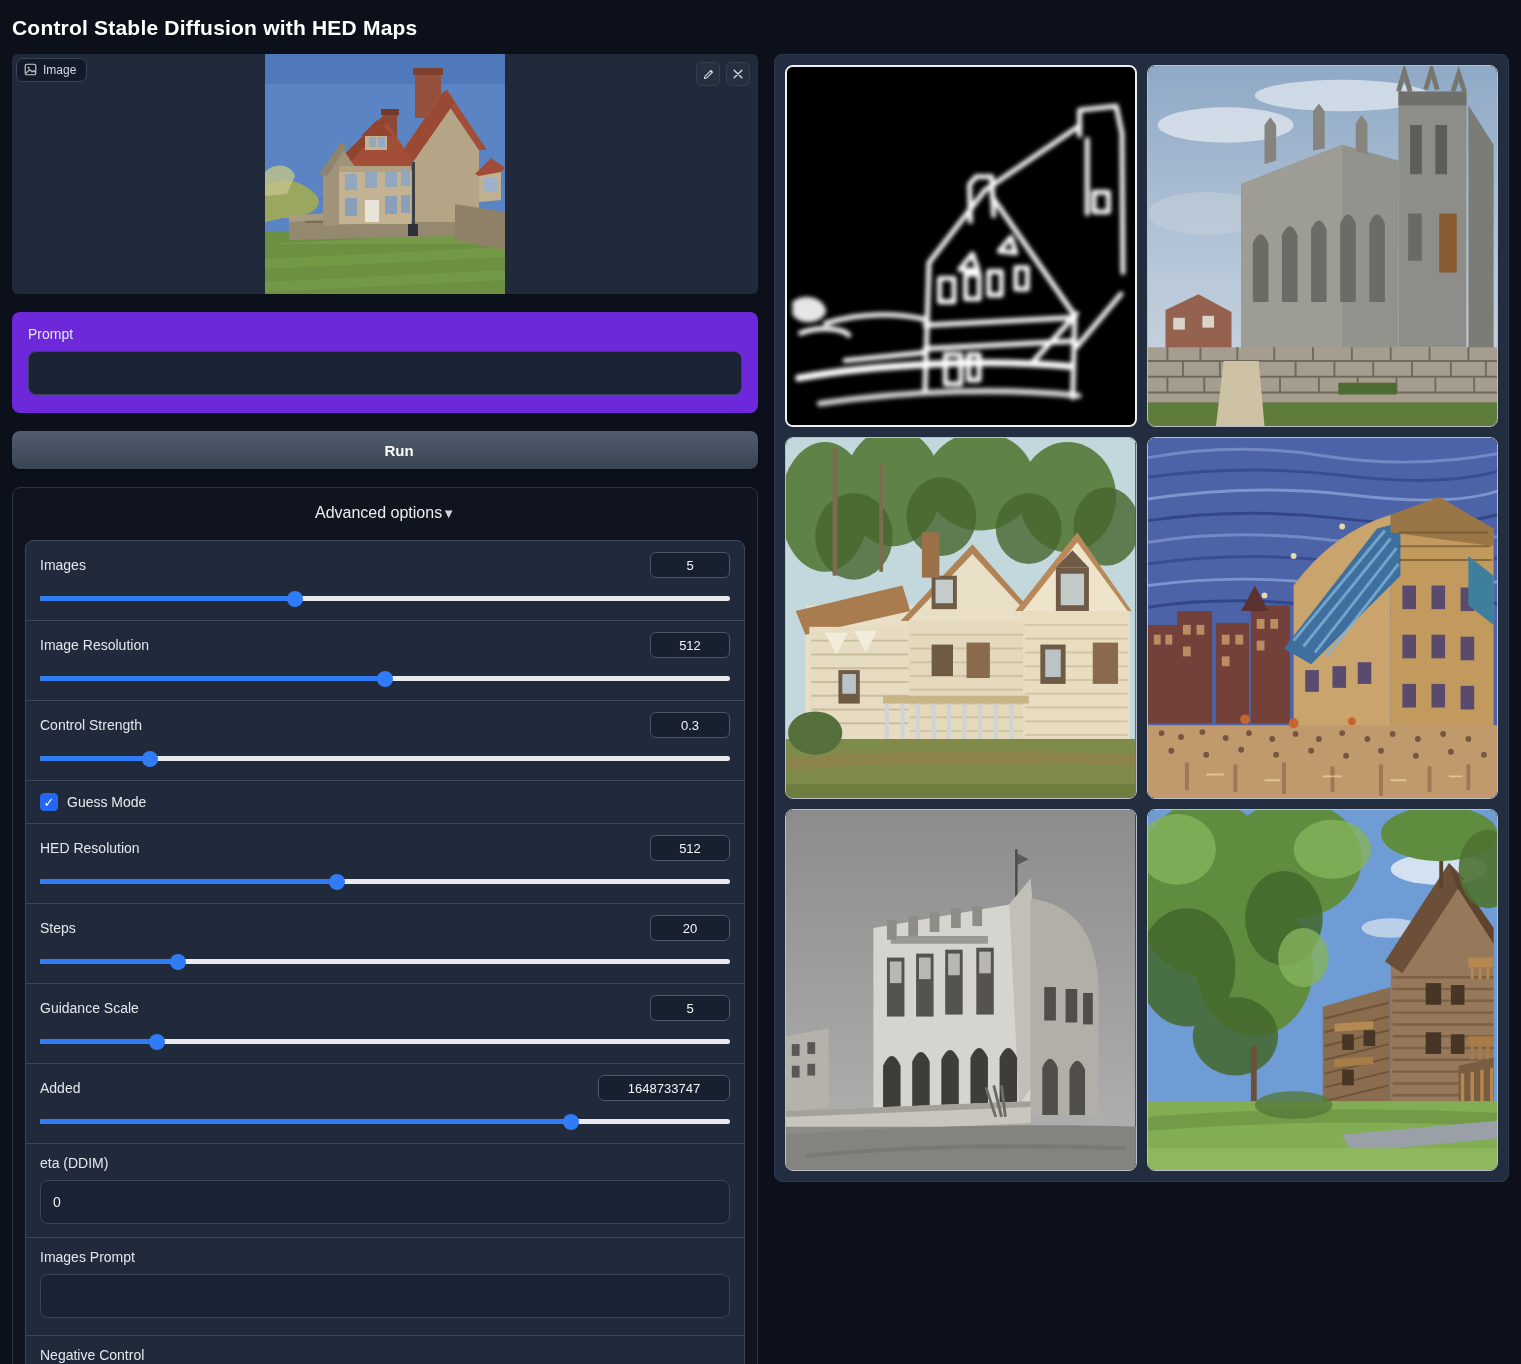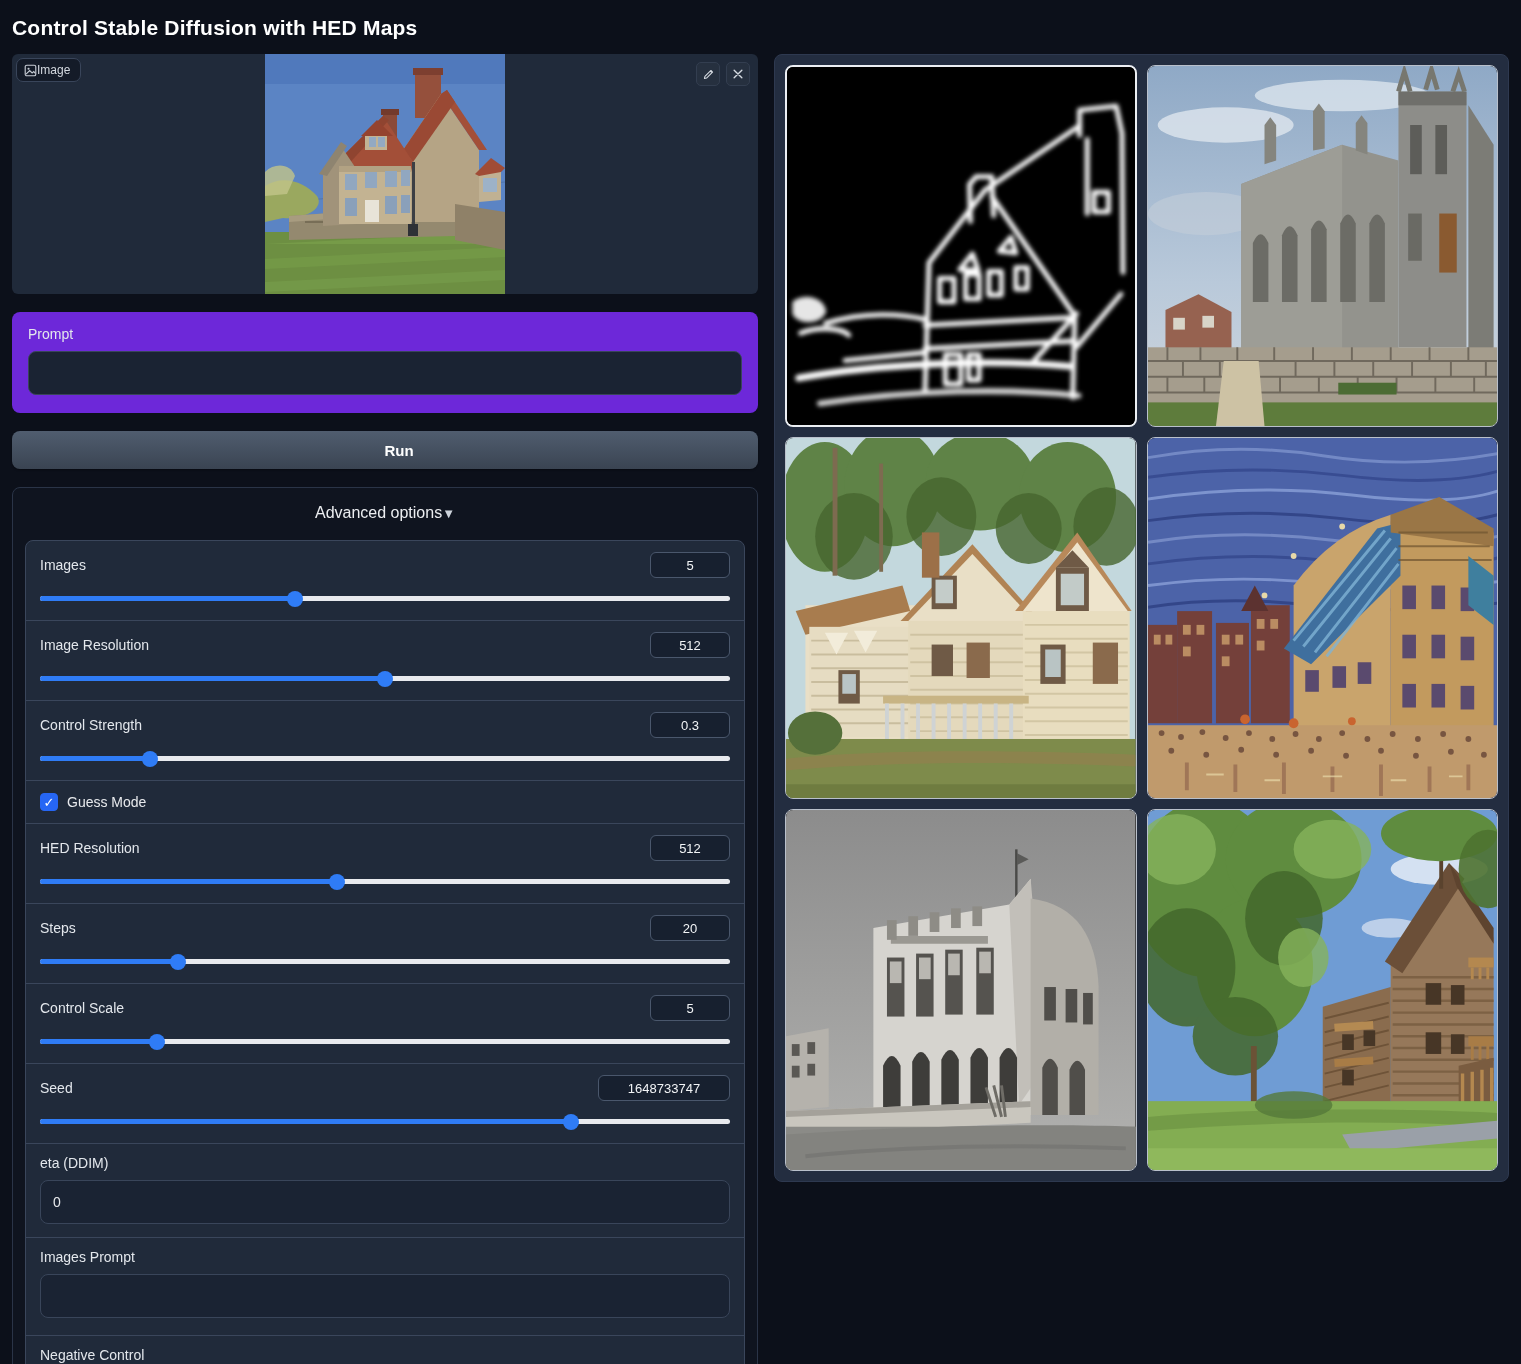--- a/index.html
+++ b/index.html
@@ -5,21 +5,21 @@
   * { box-sizing: border-box; margin: 0; padding: 0; }
   html,body { width:1521px; height:1364px; background:#0c101a; font-family:"Liberation Sans",sans-serif; color:#e8eaed; overflow:hidden; }
   .page { padding:10px 12px; }
   .app-title { font-size:21px; font-weight:bold; color:#ffffff; letter-spacing:.2px; padding:6px 0 14px 0; }
   .cols { display:flex; gap:16px; align-items:flex-start; }
   .left-col { width:746px; flex:none; display:flex; flex-direction:column; gap:18px; }
   .right-col { flex:1; }
 
   
   .image-panel { position:relative; height:240px; background:#202a3a; border-radius:6px; }
-  .image-badge { position:absolute; top:4px; left:4px; display:flex; align-items:center; 
+  .image-badge { position:absolute; top:4px; left:4px; display:flex; align-items:flex-start; gap:6px;
     background:#141b28; border:1px solid #39455a; border-radius:7px; padding:4px 10px 4px 7px;
     font-size:12px; color:#d3d8df; z-index:3; }
   .corner-btns { position:absolute; top:8px; right:8px; display:flex; gap:6px; z-index:3; }
   .icon-btn { width:24px; height:24px; background:#26303f; border:1px solid #333e50; border-radius:5px;
     display:flex; align-items:center; justify-content:center; cursor:pointer; }
   .photo-wrap { position:absolute; left:50%; top:0; transform:translateX(-50%); width:240px; height:240px; }
   .photo-wrap svg { display:block; width:100%; height:100%; }
 
   
   .panel { background:#6d28d9; border-radius:8px; padding:14px 16px; }
@@ -233,33 +233,33 @@
             </div>
             <div class="track-wrap">
               <div class="track"></div>
                 <div class="fill" style="width: 20%;"></div>
                 <div class="handle" style="left: 20%;"></div>
             </div>
           </div>
 
           <div class="row">
             <div class="slider-head">
-              <span class="slider-label">Control Scale</span>
+              <span class="slider-label">Guidance Scale</span>
               <input class="value-box" value="5" style="">
             </div>
             <div class="track-wrap">
               <div class="track"></div>
                 <div class="fill" style="width: 17%;"></div>
                 <div class="handle" style="left: 17%;"></div>
             </div>
           </div>
 
           <div class="row">
             <div class="slider-head">
-              <span class="slider-label">Seed</span>
+              <span class="slider-label">Added</span>
               <input class="value-box wide" value="1648733747" style="">
             </div>
             <div class="track-wrap">
               <div class="track"></div>
                 <div class="fill" style="width: 77%;"></div>
                 <div class="handle" style="left: 77%;"></div>
             </div>
           </div>
 
           <div class="row">

